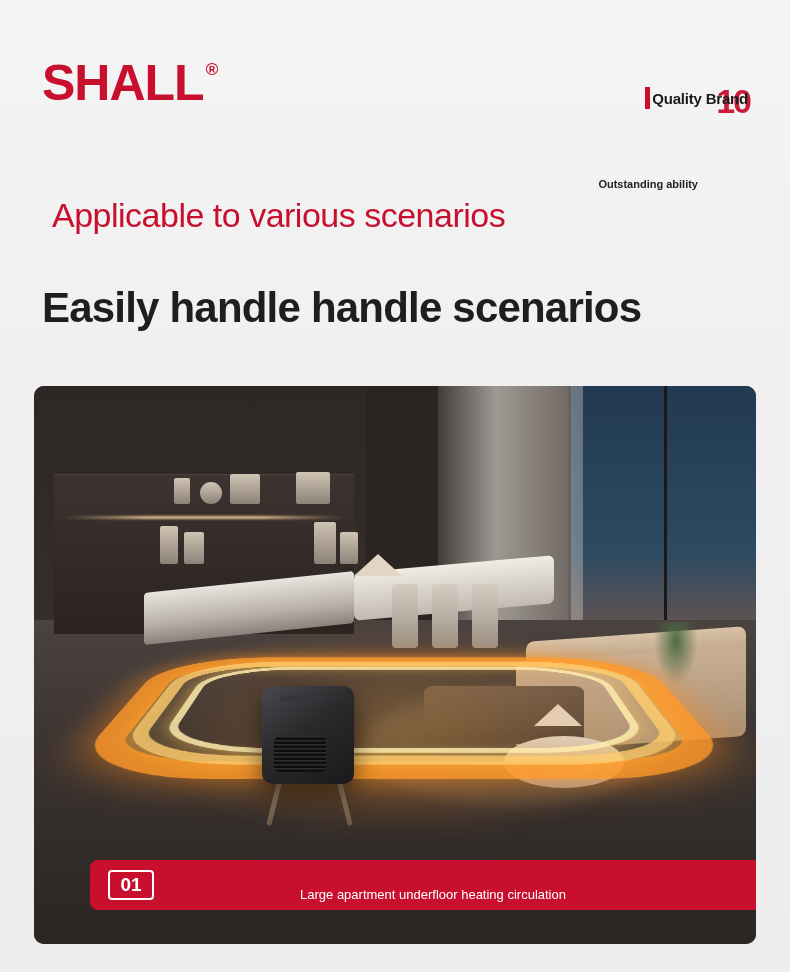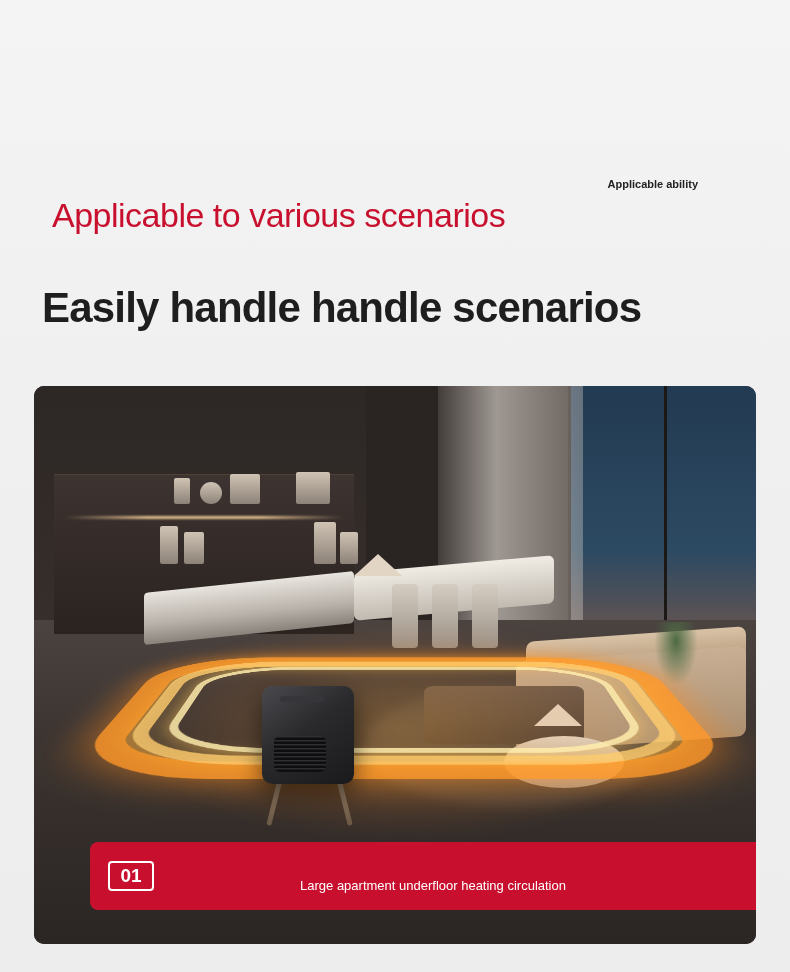--- a/index.html
+++ b/index.html
@@ -323,21 +323,21 @@
     background: linear-gradient(180deg, #9a8268 0%, #6a5845 100%);
     border-radius: 2px;
   }
 
   
   .caption {
     position: absolute;
     left: 56px;
     bottom: 34px;
     width: 680px;
-    height: 68px;
+    height: 50px;
     background: #c8102e;
     border-radius: 8px;
     display: flex;
     align-items: center;
     padding: 4px 18px;
   }
   .caption-num {
     min-width: 46px;
     height: 30px;
     border: 2px solid #ffffff;
@@ -358,23 +358,35 @@
     line-height: 1.45;
     padding-right: 40px;
     margin-top: 20px;
   }
 </style>
 </head>
 <body>
 
 <div class="page">
 
-
-
-  <div class="sub-note">Applicable ability</div>
+  <div class="header">
+    <div class="logo">
+      <span class="logo-text">SHALL</span>
+      <span class="logo-reg">®</span>
+    </div>
+
+    <div class="brand-badge">
+      <span class="brand-bar"></span>
+      <span class="brand-text">Quality Brand</span>
+      <span class="brand-ten">10</span>
+    </div>
+  </div>
+
+
+  <div class="sub-note">Outstanding ability</div>
   <div class="title-red">Applicable to various scenarios</div>
   <div class="title-dark">Easily handle handle scenarios</div>
 
   <div class="scene">
     <div class="scene-inner">
 
       <div class="room-wall-left"></div>
       <div class="window"></div>
       <div class="window-frame"></div>
       <div class="curtain"></div>

